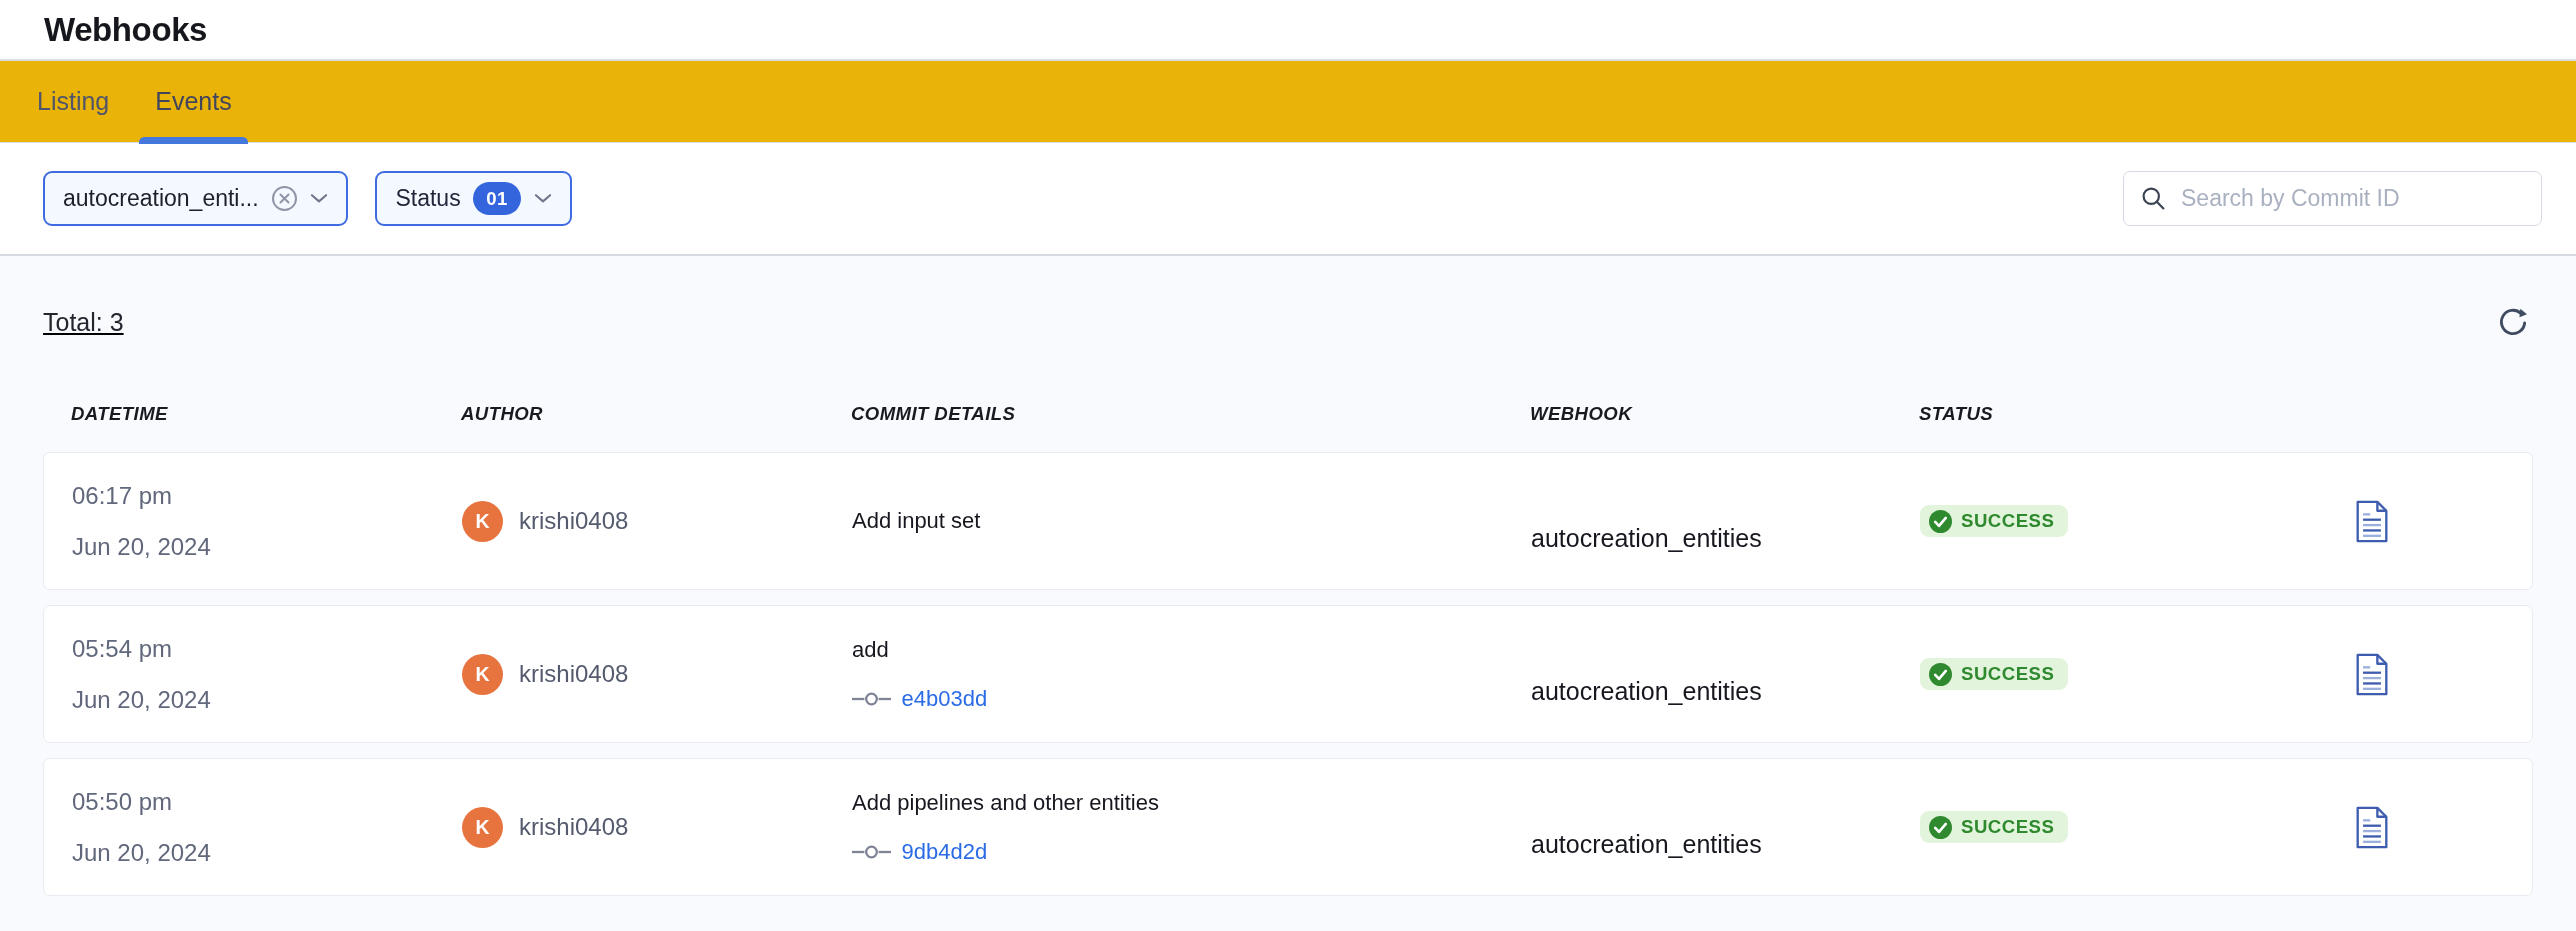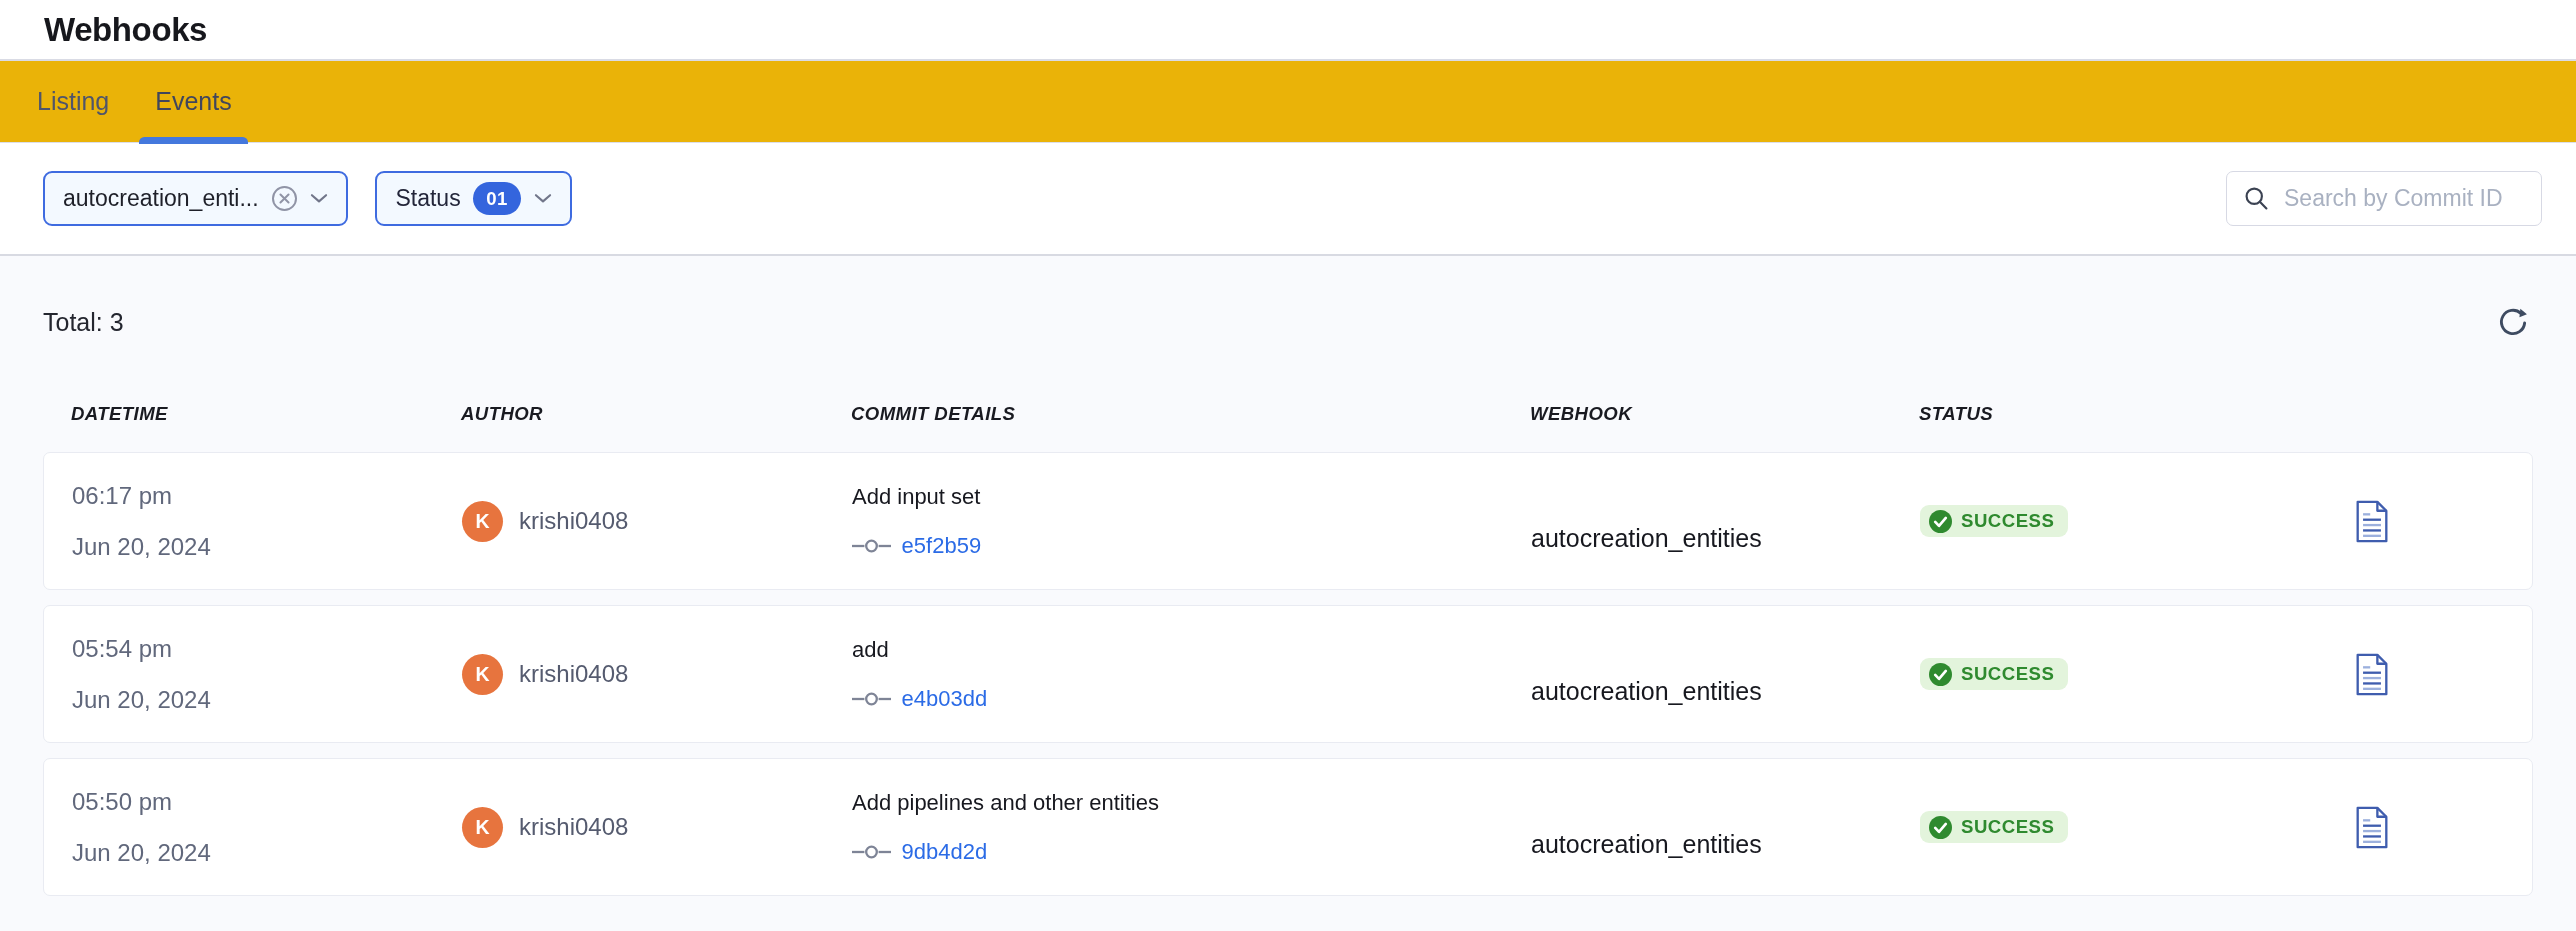--- a/index.html
+++ b/index.html
@@ -42,29 +42,29 @@
   .filterbar{height:113px;background:#fff;display:flex;align-items:center;
     padding:0 34px 0 43px;border-bottom:2.7px solid #d8dae2;}
   .chip{height:55px;display:inline-flex;align-items:center;gap:12.4px;padding:0 18px;
     border:2.2px solid var(--chip-border);border-radius:9px;background:var(--chip-bg);cursor:pointer;}
   .chip + .chip{margin-left:27px;}
   .chip-label{font-size:23px;color:#1e2029;}
   .chip-label.strong{color:#23263a;font-weight:500;}
   .count-pill{background:var(--pill-blue);color:#fff;font-size:18.6px;font-weight:700;
     padding:5.3px 13.3px;border-radius:886px;letter-spacing:0.4px;}
   .spacer{flex:1;}
-  .searchbox{width:316px;height:55px;border:1.8px solid #d7d9e4;border-radius:7px;background:#fff;
+  .searchbox{width:419px;height:55px;border:1.8px solid #d7d9e4;border-radius:7px;background:#fff;
     display:flex;align-items:center;gap:14px;padding:0 16px;}
   .searchbox input{border:none;outline:none;flex:1;font-size:23px;color:#3b4252;
     font-family:inherit;background:transparent;}
   .searchbox input::placeholder{color:#a9b1c1;}
 
   
   .content{background:var(--content-bg);height:762px;padding:0 43px;}
-  .toolbar{display:flex;align-items:center;justify-content:space-between;padding-top:46px;}
+  .toolbar{display:flex;align-items:center;justify-content:space-between;padding-top:46px;text-decoration:underline;}
   .total-label{font-size:25px;color:#24262f;}
   .refresh-btn{background:none;border:none;cursor:pointer;padding:3.5px;}
 
   .grid{display:grid;grid-template-columns:390px 390px 679px 389px 319px 1fr;
     align-items:center;padding:0 28px;}
   .thead{margin-top:60px;font-style:italic;}
   .th{font-size:18.6px;font-weight:700;color:#191a21;letter-spacing:0.4px;}
 
   .row-card{background:#fff;border:1.8px solid var(--card-border);border-radius:7px;
     height:138px;margin-top:15px;}
@@ -166,30 +166,20 @@
       <div class="dt">
         <span>06:17 pm</span>
         <span>Jun 20, 2024</span>
       </div>
       <div class="author">
         <span class="avatar">K</span>
         <span class="author-name">krishi0408</span>
       </div>
       <div class="commit">
         <span class="commit-msg">Add input set</span>
-        <span class="commit-link-row">
-          <span>
-            <svg width="39" height="16" viewBox="0 0 44 18">
-              <line x1="0" y1="9" x2="14" y2="9" stroke="#7e8496" stroke-width="2.6"></line>
-              <circle cx="22" cy="9" r="6" fill="none" stroke="#7e8496" stroke-width="2.6"></circle>
-              <line x1="30" y1="9" x2="44" y2="9" stroke="#7e8496" stroke-width="2.6"></line>
-            </svg>
-          </span>
-          <a class="commit-id">e5f2b59</a>
-        </span>
       </div>
       <span class="webhook-name">autocreation_entities</span>
       <span class="status-badge">
         <span>
           <svg width="23" height="23" viewBox="0 0 26 26">
             <circle cx="13" cy="13" r="13" fill="#2f8a2f"></circle>
             <path d="M7 13.5 L11.3 18 L19 9" fill="none" stroke="#fff" stroke-width="3" stroke-linecap="round" stroke-linejoin="round"></path>
           </svg>
         </span>
         <span class="status-text">SUCCESS</span>

